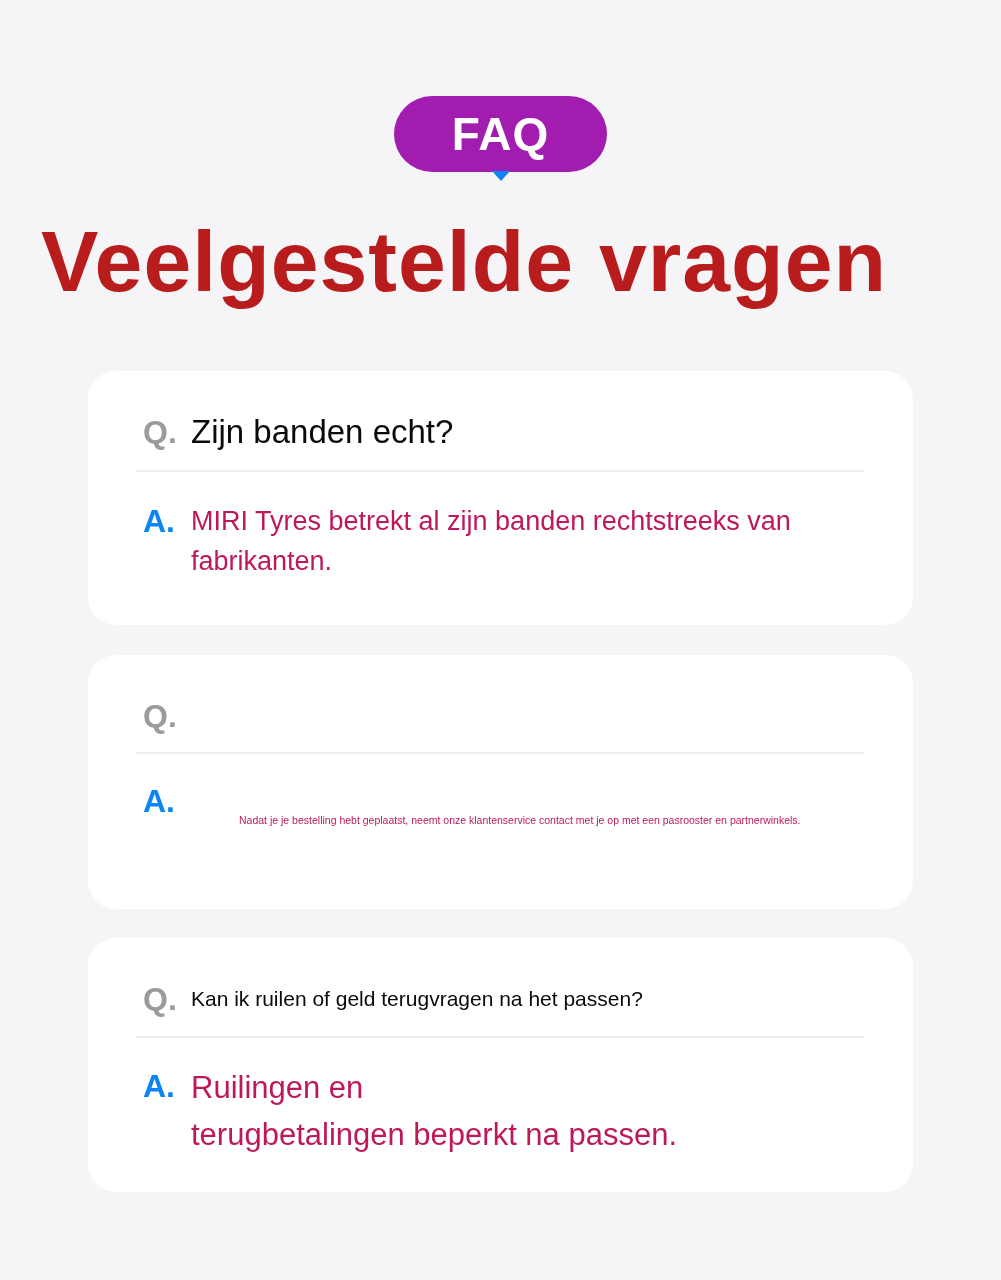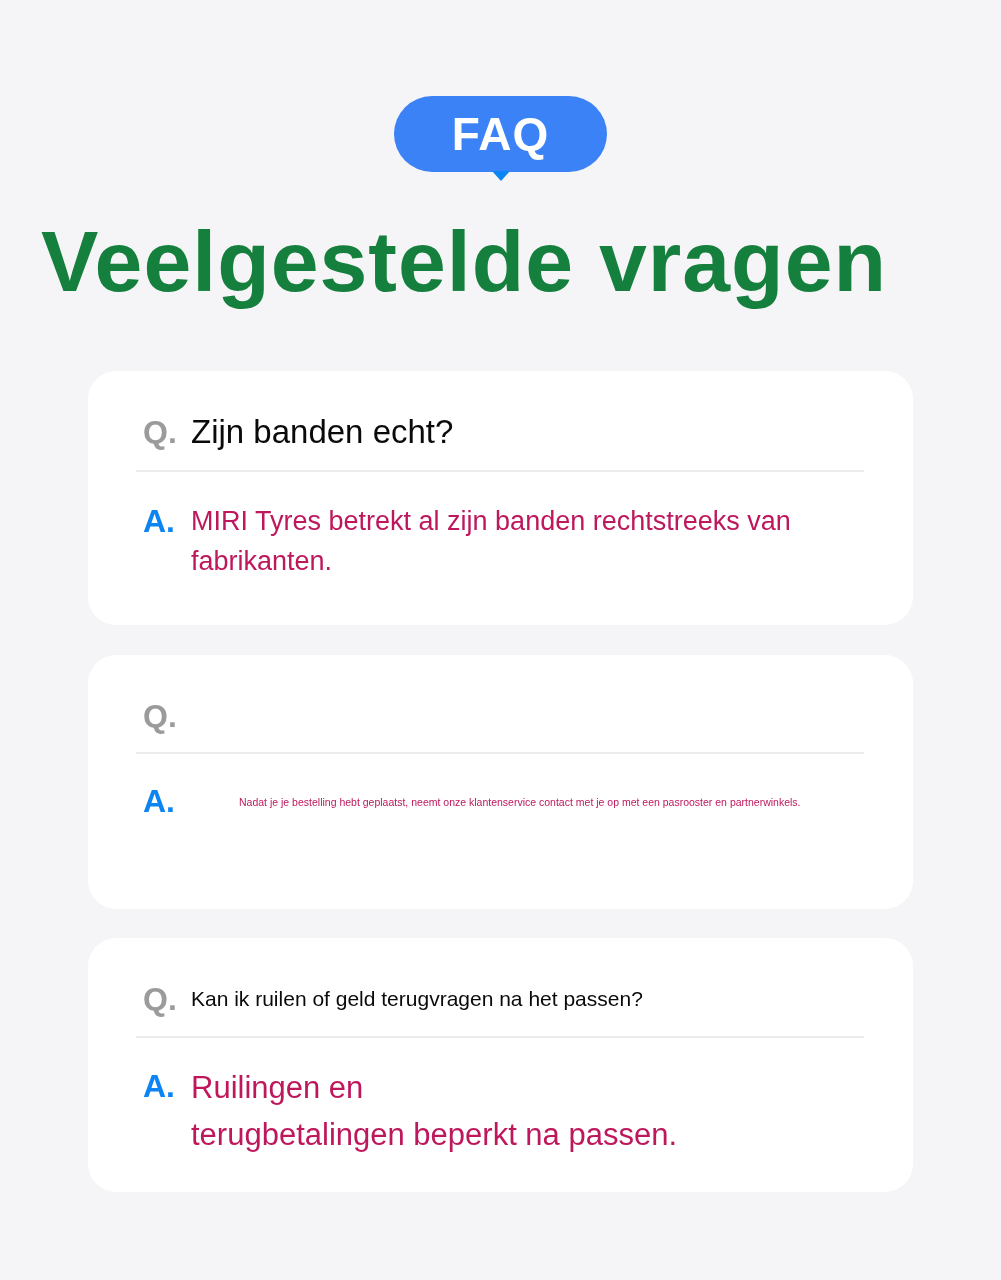--- a/index.html
+++ b/index.html
@@ -5,33 +5,33 @@
   html, body { margin: 0; padding: 0; }
   body {
     width: 1001px; height: 1280px;
     background: #f5f4f6;
     font-family: "Liberation Sans", "DejaVu Sans", sans-serif;
     position: relative; overflow: hidden;
   }
   .badge {
     position: absolute; left: 394px; top: 96px;
     width: 213px; height: 76px;
-    background: #3b82f6; border-radius: 38px;
+    background: #a21caf; border-radius: 38px;
     display: flex; align-items: center; justify-content: center;
     color: #fff; font-weight: 700; font-size: 46px; letter-spacing: 1px;
   }
   .badge::after {
     content: ""; position: absolute; left: 50%; bottom: -9px;
     transform: translateX(-50%);
     border-left: 9px solid transparent; border-right: 9px solid transparent;
     border-top: 10px solid #0b84f4;
   }
   .title {
     position: absolute; left: 0; top: 212px; width: 928px;
-    text-align: center; font-size: 86px; font-weight: 700; color: #15803d;
+    text-align: center; font-size: 86px; font-weight: 700; color: #b91c1c;
     letter-spacing: 1px; margin: 0;
   }
   .card {
     position: absolute; left: 88px; width: 825px; height: 254px;
     background: #ffffff; border-radius: 28px;
   }
   .q-row {
     position: absolute; left: 55px; right: 50px; top: 42px; height: 38px;
     display: flex; align-items: center;
   }
@@ -73,21 +73,21 @@
   </div>
 </div>
 
 <div class="card" style="top:655px;">
   <div class="q-row">
     <span class="q-mark">Q.</span>
   </div>
   <div class="divider" style="top:97px;"></div>
   <div class="a-row" style="top:126px;">
     <span class="a-mark">A.</span>
-    <span class="a-text" style="font-size:10.5px; line-height:14px; margin-top:14px; white-space:nowrap;padding-left:48px;">Nadat je je bestelling hebt geplaatst, neemt onze klantenservice contact met je op met een pasrooster en partnerwinkels.</span>
+    <span class="a-text" style="font-size:10.5px; line-height:14px; margin-top:32px; white-space:nowrap;padding-left:48px;">Nadat je je bestelling hebt geplaatst, neemt onze klantenservice contact met je op met een pasrooster en partnerwinkels.</span>
   </div>
 </div>
 
 <div class="card" style="top:938px;">
   <div class="q-row">
     <span class="q-mark">Q.</span>
     <span class="q-text" style="font-size:21px;">Kan ik ruilen of geld terugvragen na het passen?</span>
   </div>
   <div class="divider" style="top:98px;"></div>
   <div class="a-row" style="top:126px;">

